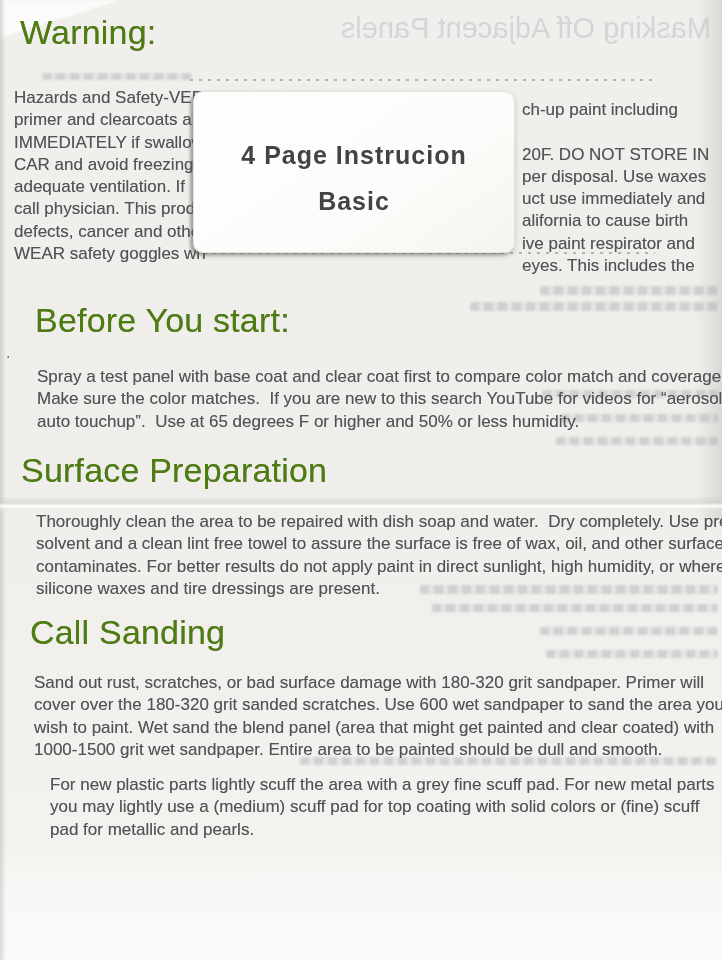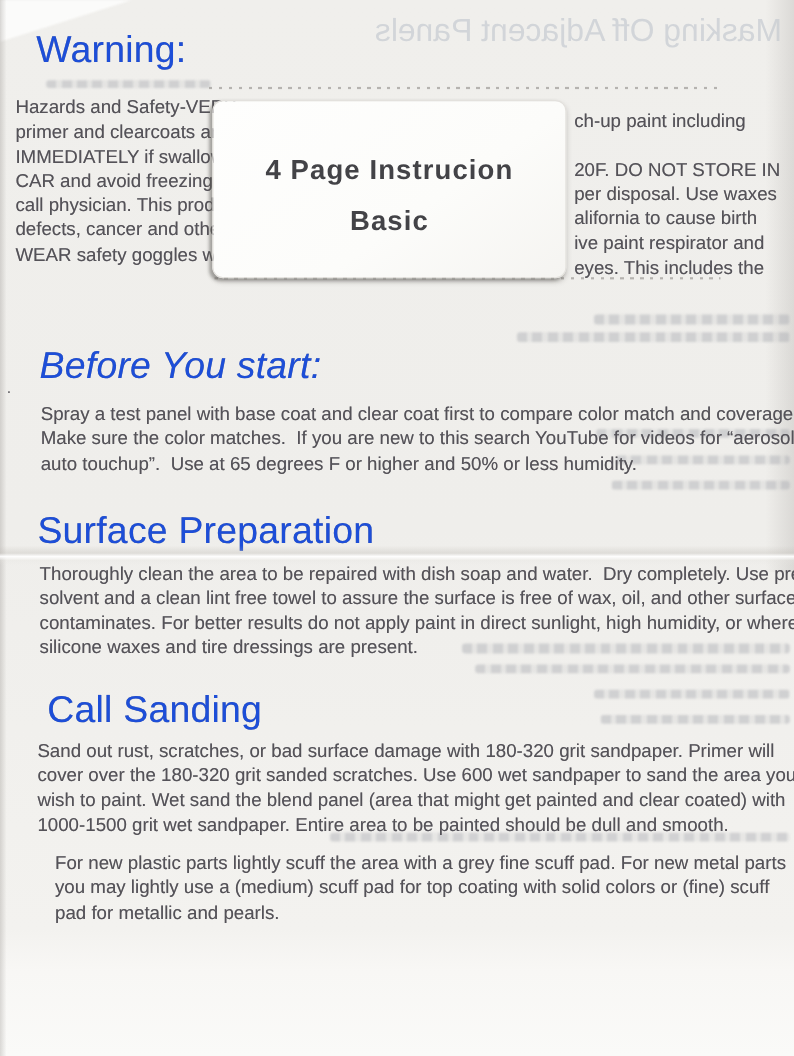--- a/index.html
+++ b/index.html
@@ -16,24 +16,24 @@
   .corner-tl{position:absolute;top:0;left:0;width:0;height:0;
     border-top:38px solid #fbfbfa;border-right:120px solid transparent;
     filter:blur(1px);}
   .left-edge{position:absolute;top:0;left:0;width:6px;height:100%;
     background:linear-gradient(to right, rgba(120,115,110,.25), rgba(120,115,110,0));}
   .right-shadow{position:absolute;top:0;right:0;width:26px;height:520px;
     background:linear-gradient(to left, rgba(110,105,100,.16), rgba(110,105,100,0));}
   .crease{position:absolute;left:0;top:496px;width:722px;height:18px;
     background:linear-gradient(180deg, rgba(200,196,190,0) 0%, rgba(190,186,180,.35) 38%, rgba(255,255,255,.9) 55%, rgba(230,228,224,.25) 75%, rgba(230,228,224,0) 100%);}
 
-  h1{font-weight:400;color:#1d4ed8;font-size:34px;margin:16px;position:absolute;
+  h1{font-weight:400;color:#4d7c0f;font-size:34px;margin:3px;position:absolute;
      letter-spacing:.2px; text-shadow:0 0 .6px rgba(74,72,77,.55);}
   .h-warning{left:17px;top:10px;}
-  .h-before{left:20px;top:298px;font-style:italic;}
+  .h-before{left:32px;top:298px;}
   .h-surface{left:18px;top:448px;}
   .h-basic{left:27px;top:610px;}
 
   .body-text{position:absolute;font-size:17px;line-height:22.4px;
      white-space:pre-wrap;text-shadow:0 0 .5px rgba(84,82,88,.5);margin-left:20px;}
   .p-before{left:17px;top:366px;width:702px;}
   .p-surface{left:16px;top:511px;width:702px;}
   .p-basic1{left:14px;top:672px;width:704px;}
   .p-basic2{left:30px;top:774px;width:676px;}
   .italic{}
@@ -113,20 +113,24 @@
       </div>
       <div class="warn-line">
         <span class="l">IMMEDIATELY if swallow</span>
         <span class="r">20F. DO NOT STORE IN</span>
       </div>
       <div class="warn-line">
         <span class="l">CAR and avoid freezing.</span>
         <span class="r">per disposal. Use waxes</span>
       </div>
       <div class="warn-line">
+        <span class="l">adequate ventilation. If</span>
+        <span class="r">uct use immediately and</span>
+      </div>
+      <div class="warn-line">
         <span class="l">call physician. This produ</span>
         <span class="r">alifornia to cause birth</span>
       </div>
       <div class="warn-line">
         <span class="l">defects, cancer and othe</span>
         <span class="r">ive paint respirator and</span>
       </div>
       <div class="warn-line">
         <span class="l">WEAR safety goggles wh</span>
         <span class="r">eyes. This includes the</span>

